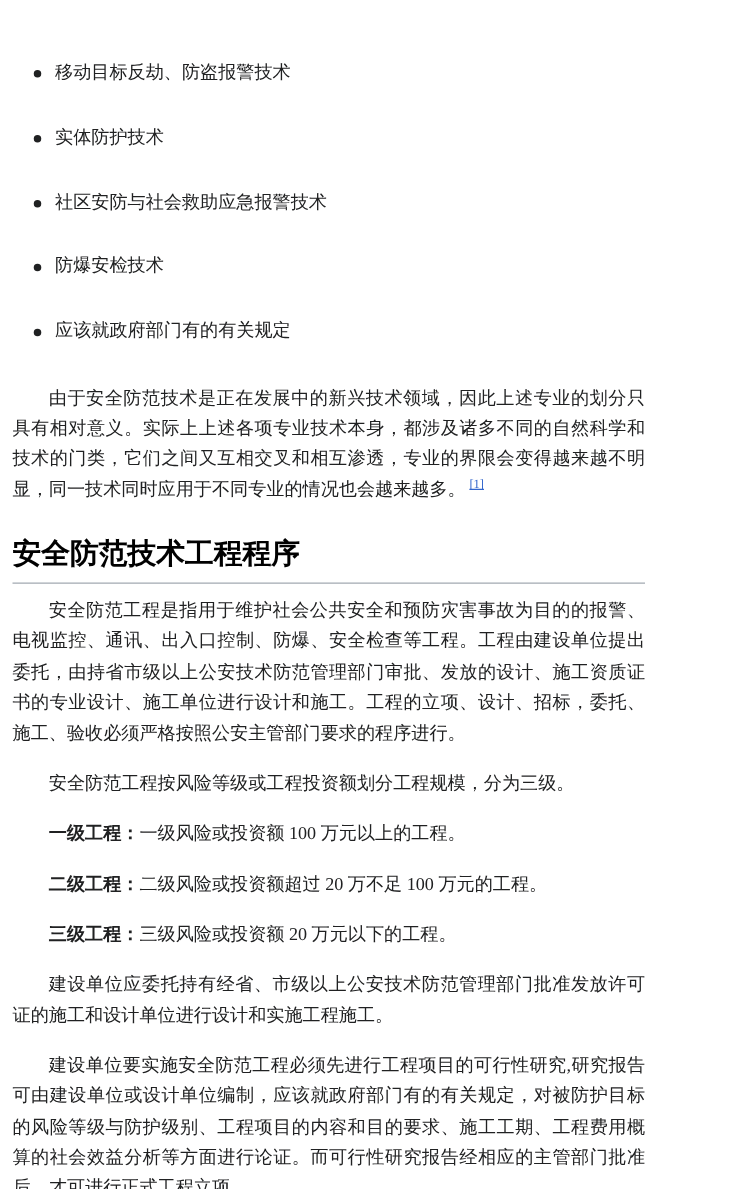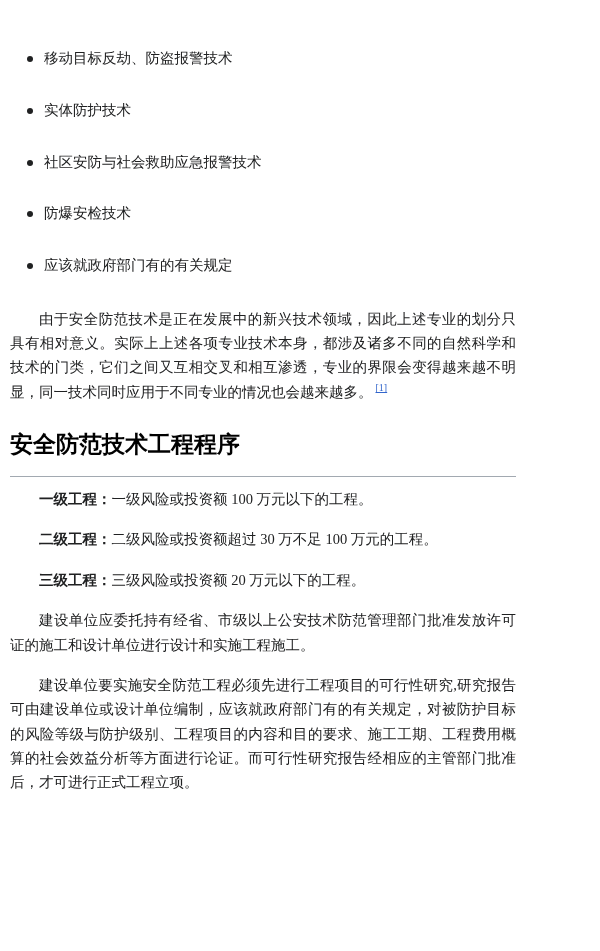--- a/index.html
+++ b/index.html
@@ -55,25 +55,25 @@
     text-align: justify;
   }
   .sup-ref {
     font-size: 10px;
     vertical-align: super;
     color: #3366cc;
     margin-left: 3px;
     line-height: 0;
   }
   h2.section {
-    font-family: Liberation Serif, serif;
+    font-family: Liberation Mono, monospace;
     font-size: 23px;
     font-weight: bold;
     margin: 26px 0 6px 0;
-    padding-bottom: 16px;
+    padding-bottom: 6px;
     border-bottom: 1px solid #a2a9b1;
     line-height: 1.3;
     color: #000000;
   }
   .grade-line {
     margin: 0 0 16px 0;
     text-indent: 2em;
     font-size: 14.5px;
     line-height: 1.68;
   }
@@ -112,25 +112,27 @@
       <span>应该就政府部门有的有关规定</span>
     </li>
   </ul>
 
   <p class="para"><span>由于安全防范技术是正在发展中的新兴技术领域，因此上述专业的划分只具有相对意义。实际上上述各项专业技术本身，都涉及诸多不同的自然科学和技术的门类，它们之间又互相交叉和相互渗透，专业的界限会变得越来越不明显，同一技术同时应用于不同专业的情况也会越来越多。</span><a class="sup-ref" href="#">[1]</a></p>
 
   <h2 class="section">安全防范技术工程程序</h2>
 
   <div class="spacer-top"></div>
 
+  <p class="para">安全防范工程是指用于维护社会公共安全和预防灾害事故为目的的报警、电视监控、通讯、出入口控制、防爆、安全检查等工程。工程由建设单位提出委托，由持省市级以上公安技术防范管理部门审批、发放的设计、施工资质证书的专业设计、施工单位进行设计和施工。工程的立项、设计、招标，委托、施工、验收必须严格按照公安主管部门要求的程序进行。</p>
 
+  <p class="para">安全防范工程按风险等级或工程投资额划分工程规模，分为三级。</p>
 
-  <p class="grade-line"><b>一级工程：</b><span>一级风险或投资额 100 万元以下的工程。</span></p>
+  <p class="grade-line"><b>一级工程：</b><span>一级风险或投资额 100 万元以上的工程。</span></p>
 
-  <p class="grade-line"><b>二级工程：</b><span>二级风险或投资额超过 30 万不足 100 万元的工程。</span></p>
+  <p class="grade-line"><b>二级工程：</b><span>二级风险或投资额超过 20 万不足 100 万元的工程。</span></p>
 
   <p class="grade-line"><b>三级工程：</b><span>三级风险或投资额 20 万元以下的工程。</span></p>
 
   <p class="para">建设单位应委托持有经省、市级以上公安技术防范管理部门批准发放许可证的施工和设计单位进行设计和实施工程施工。</p>
 
   <p class="para">建设单位要实施安全防范工程必须先进行工程项目的可行性研究,研究报告可由建设单位或设计单位编制，应该就政府部门有的有关规定，对被防护目标的风险等级与防护级别、工程项目的内容和目的要求、施工工期、工程费用概算的社会效益分析等方面进行论证。而可行性研究报告经相应的主管部门批准后，才可进行正式工程立项。</p>
 
 </div>
 
 </body></html>

